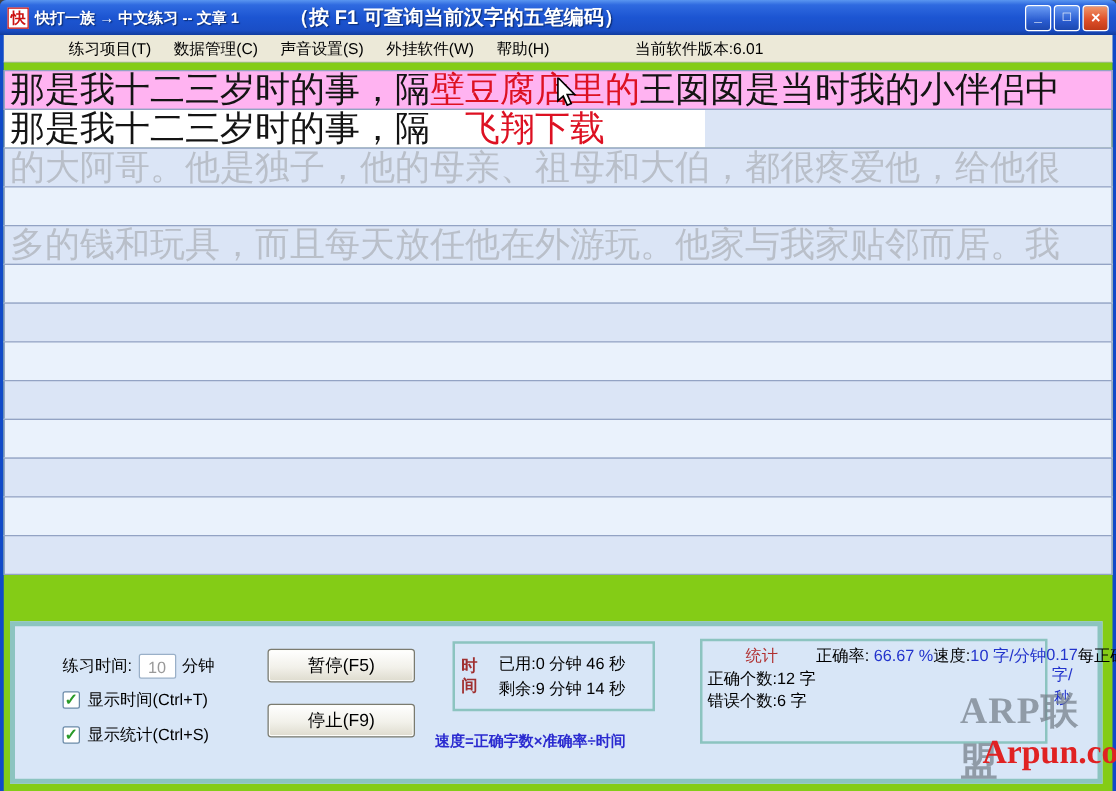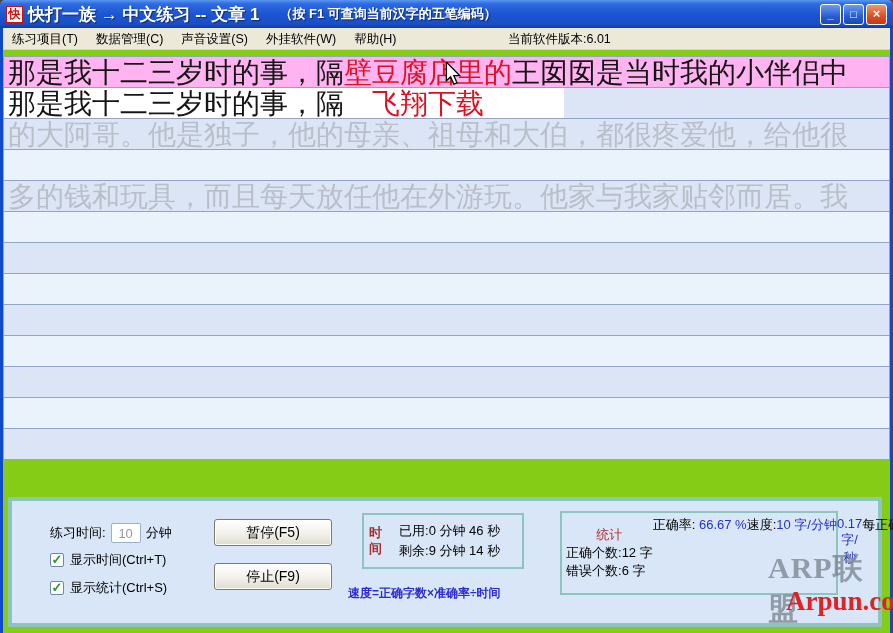--- a/index.html
+++ b/index.html
@@ -11,34 +11,35 @@
   
   .titlebar{
     position:absolute; left:0; top:0; width:893px; height:28px;
     background:linear-gradient(180deg,#5a96f0 0%,#2f6ae0 14%,#1c55d2 50%,#1a4ec6 86%,#123c9e 100%);
     display:flex; align-items:center; padding:0 6px; color:#fff;
   }
   .app-icon{
     width:17px; height:17px; background:#fff; color:#cc1111; border:1px solid #cc1111;
     font-weight:bold; font-size:12px; line-height:15px; text-align:center; margin-right:5px;
   }
-  .title-text{ font-size:17px; font-weight:bold; text-shadow:1px 1px 1px #0a2a70; white-space:nowrap;}
-  .title-hint{ font-size:13px; font-weight:bold; margin-left:20px; text-shadow:1px 1px 1px #0a2a70; white-space:nowrap;}
+  .title-text{ font-size:12px; font-weight:bold; text-shadow:1px 1px 1px #0a2a70; white-space:nowrap;}
+  .title-hint{ font-size:16px; font-weight:bold; margin-left:40px; text-shadow:1px 1px 1px #0a2a70; white-space:nowrap;}
   .win-btns{ margin-left:auto; display:flex; gap:2px; }
   .win-btn{
     width:21px; height:21px; border:1px solid #fff; border-radius:3px;
     color:#fff; font-size:11px; line-height:18px; text-align:center; font-weight:bold;
     background:linear-gradient(180deg,#6a9cf4,#2a5cd0 60%,#1c48b0);
   }
   .win-btn.close{ background:linear-gradient(180deg,#f0986c,#e0512a 55%,#c03a18); font-size:13px; }
   
   .menubar{
     position:absolute; left:3px; top:28px; width:887px; height:22px;
     background:#ece9d8; display:flex; align-items:center; font-size:12.5px; color:#000;
     border-bottom:1px solid #d8d4c0;
+    padding-left:43px;
   }
   .menu-item{ padding:0 9px; height:100%; line-height:22px; cursor:default; }
   .menu-version{ position:absolute; left:505px; top:0; line-height:22px; }
   
   .client{
     position:absolute; left:3px; top:50px; width:887px; height:583px;
     background:#84cc16;
   }
   .rows{ position:absolute; left:0; top:7px; width:887px; }
   .row{
@@ -81,21 +82,21 @@
   .vert-title{
     width:15px; color:#a03030; font-weight:bold; font-size:13px; line-height:1.25;
     word-break:break-all; text-align:center;
   }
   .time-lines div{ line-height:20px; white-space:nowrap; }
   .formula{ position:absolute; left:336px; top:84px; color:#2a2ad0; font-weight:bold; font-size:12px; }
   .statsbox{
     position:absolute; left:548px; top:10px; width:278px; height:84px;
     border:2px solid #8cc4c0; display:flex; padding:3px 4px;
   }
-  .stats-left{ width:125px; display:flex; flex-direction:column; justify-content:center; }
+  .stats-left{ width:125px; display:flex; flex-direction:column; justify-content:flex-start; }
   .stats-left .t{ color:#b03030; text-align:center; }
   .stats-right{ flex:1; display:flex; justify-content:center; }
   .blue{ color:#2233cc; }
   .stats-right .sec{ text-align:center; }
   .graytime{ color:#555; }
   .nowrap{ white-space:nowrap; }
   
   .wm-arp{
     position:absolute; left:768px; top:548px; font-size:30px; font-weight:bold;
     color:rgba(120,130,140,.75); font-family:"Liberation Serif",serif; letter-spacing:1px; pointer-events:none;

